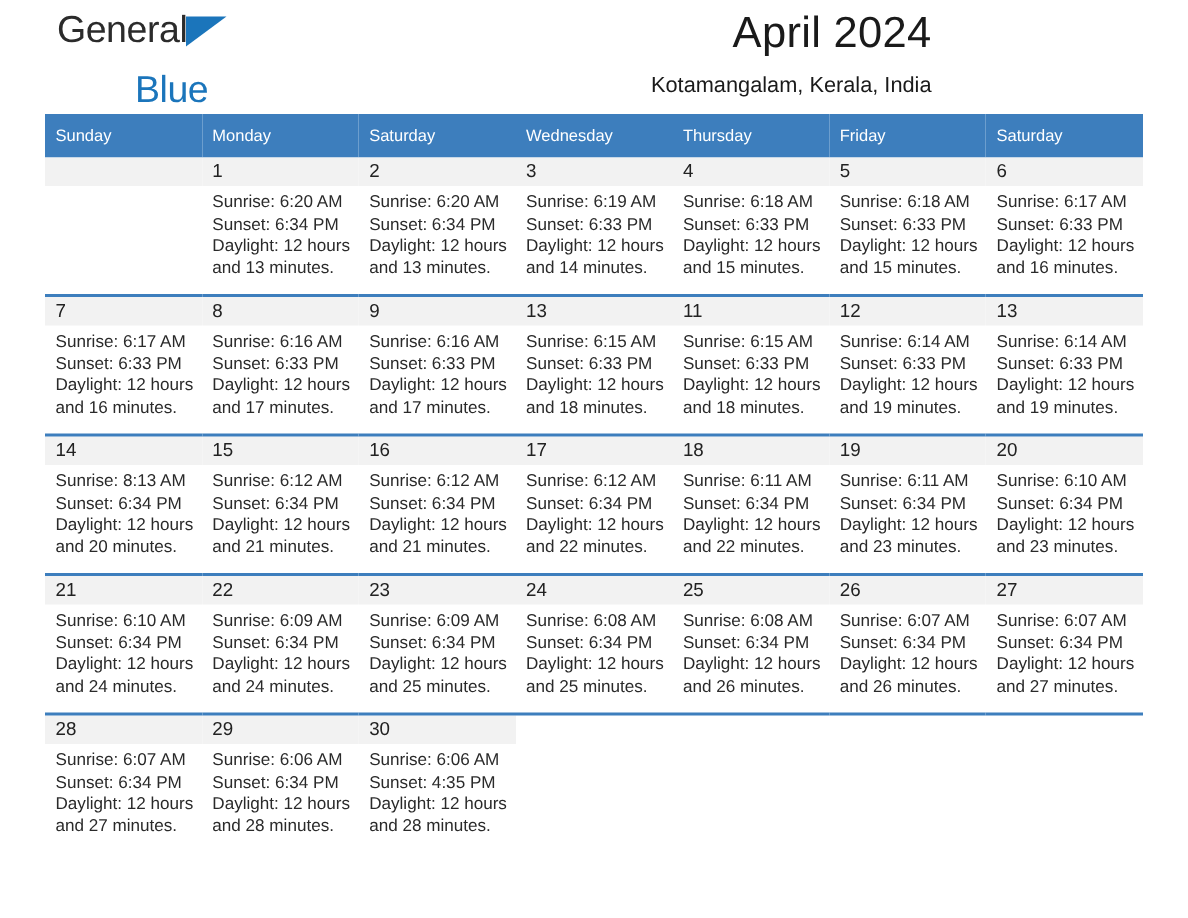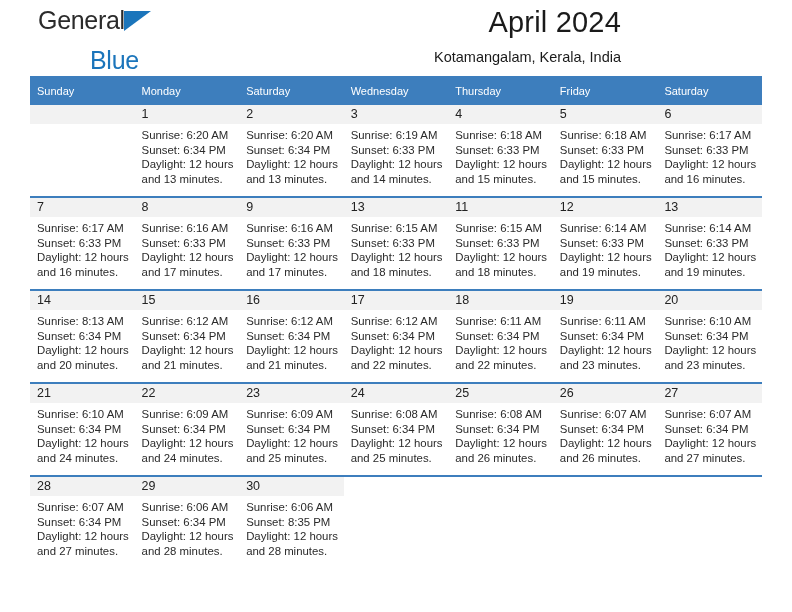--- a/index.html
+++ b/index.html
@@ -511,21 +511,21 @@
                 <div>Daylight: 12 hours</div>
                 <div>and 28 minutes.</div>
               </div>
             </div>
           </td>
           <td>
             <div class="cell">
               <div class="daynum">30</div>
               <div class="info">
                 <div>Sunrise: 6:06 AM</div>
-                <div>Sunset: 8:35 PM</div>
+                <div>Sunset: 4:35 PM</div>
                 <div>Daylight: 12 hours</div>
                 <div>and 28 minutes.</div>
               </div>
             </div>
           </td>
           <td>
             <div class="cell blank">
               <div class="daynum"></div>
             </div>
           </td>

